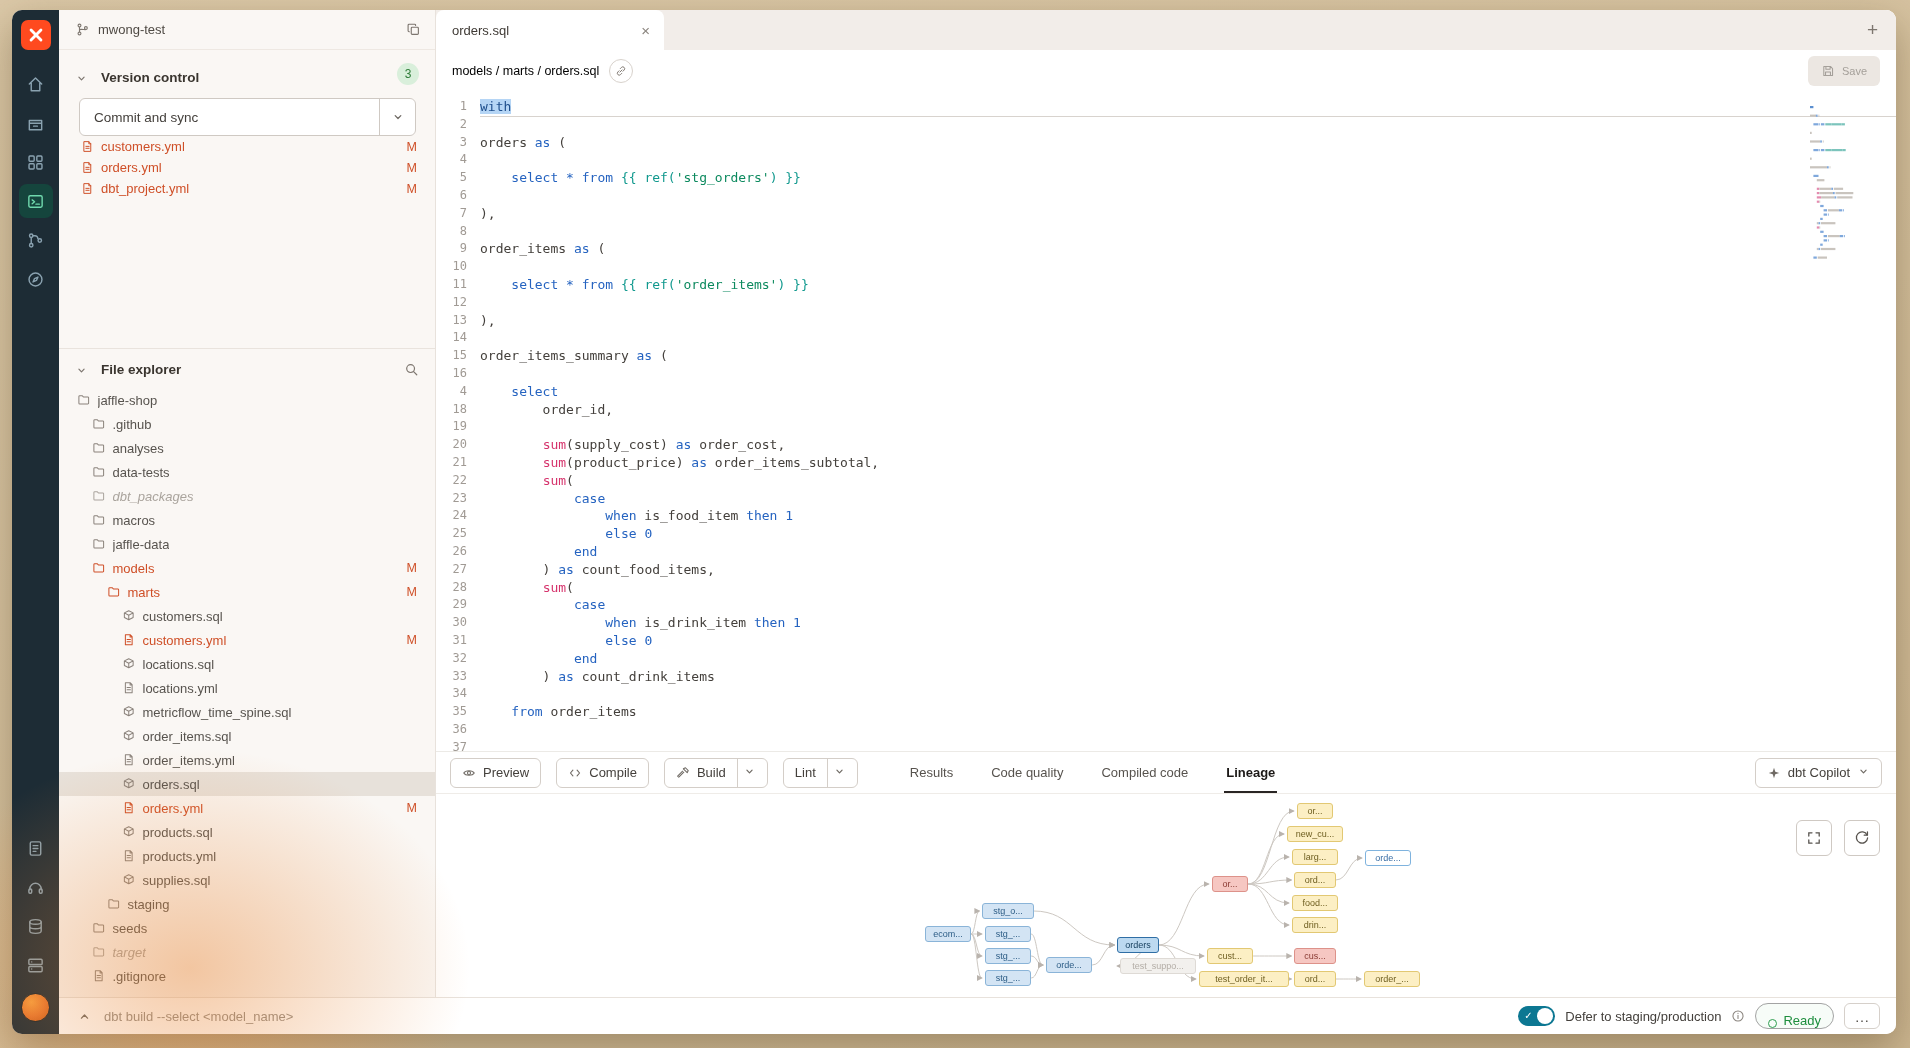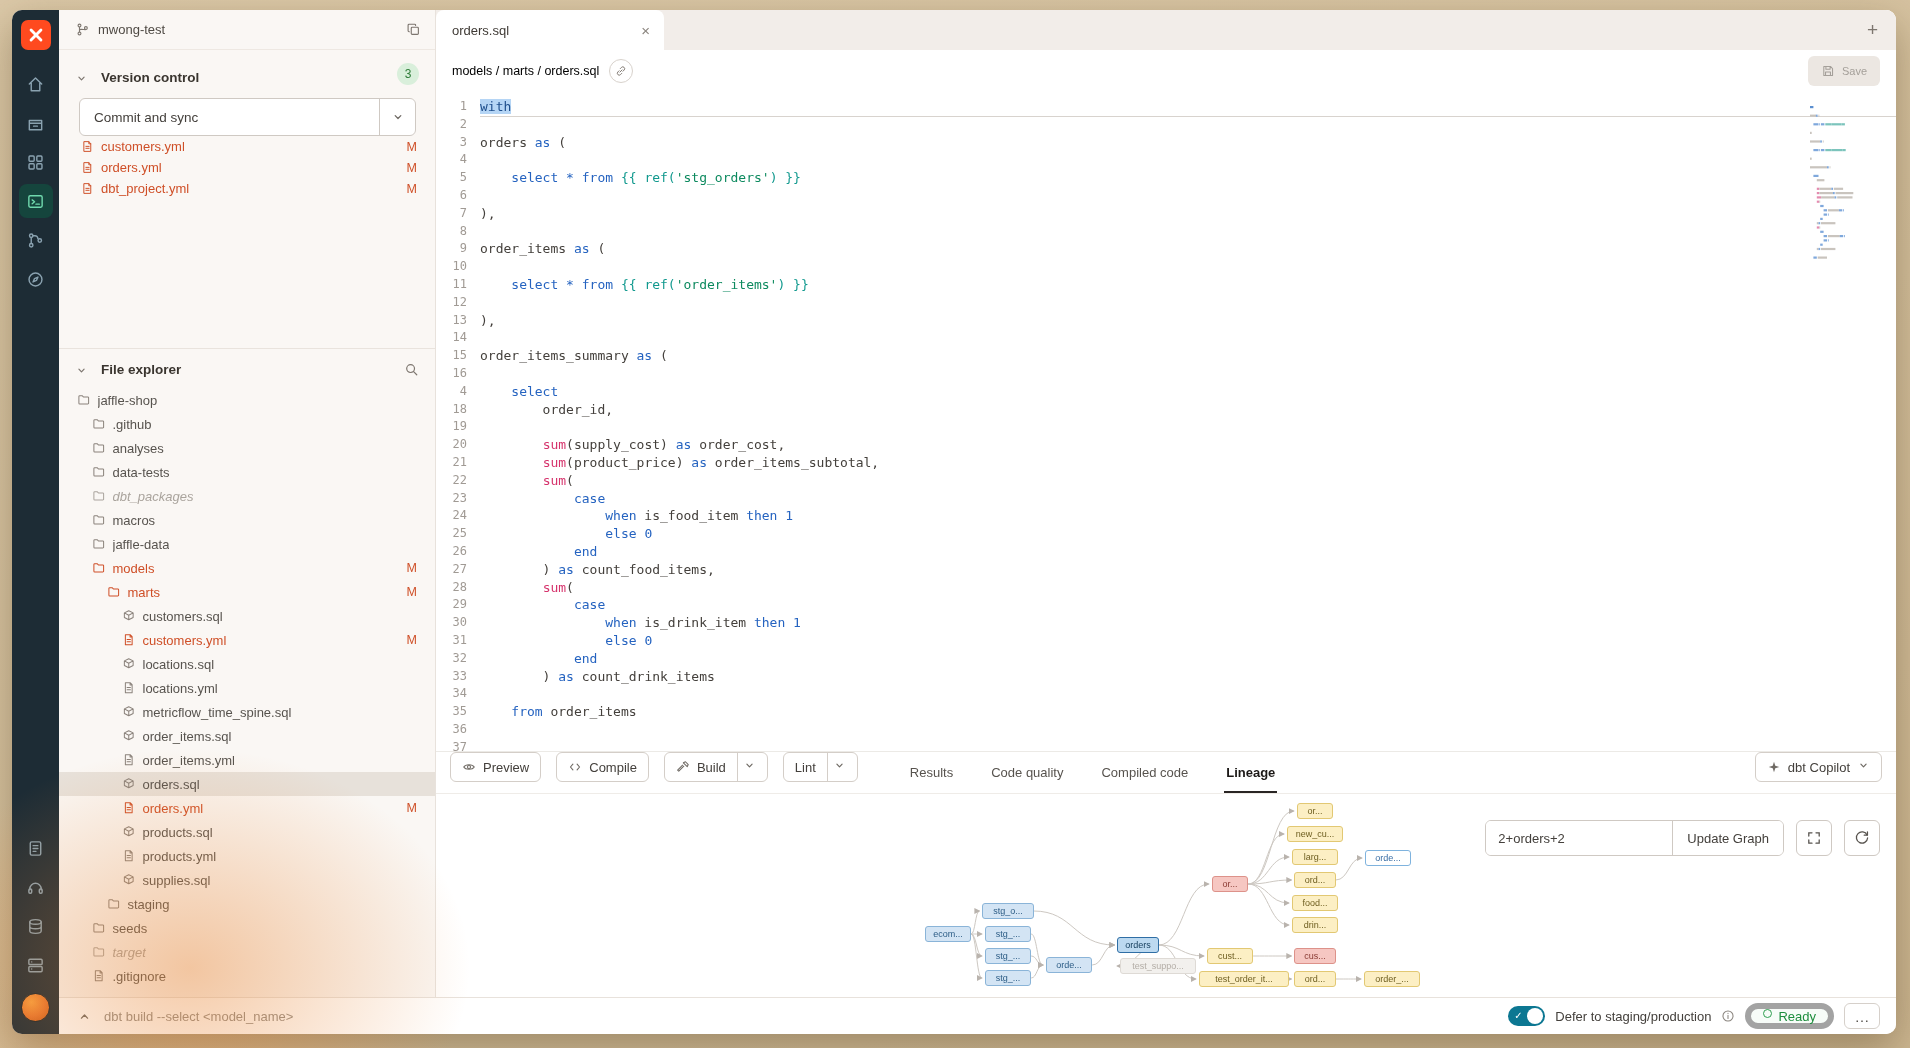--- a/index.html
+++ b/index.html
@@ -69,21 +69,21 @@
 .cl.active{box-shadow:0 1px 0 #d8d3ce}
 .tk-kw{color:#2563c0}
 .tk-fn{color:#d6336c}
 .tk-jj{color:#11998e}
 .tk-str{color:#0d8a5f}
 .tk-num{color:#2563c0}
 .tk-pl{color:#44403c}
 .tk-sel{color:#1e4e8c;background:#b5d5f5}
 .minimap{position:absolute;right:14px;top:10px;width:76px}
 
-.toolbar{height:42px;border-top:1px solid #eceae6;display:flex;padding:0 14px;gap:15px;flex:none}
+.toolbar{height:42px;border-top:1px solid #eceae6;display:flex;align-items:center;padding:0 14px;gap:15px;flex:none}
 .btn{height:30px;border:1px solid #d4cec8;border-radius:6px;background:#fff;display:flex;align-items:center;padding:0 11px;gap:7px;font-size:13px;color:#44403c;cursor:pointer}
 .btn svg{width:14px;height:14px;color:#6f6a64}
 .btn .sdiv{width:1px;align-self:stretch;background:#d4cec8;margin:0 -2px 0 4px}
 .btn .chev svg{width:13px;height:13px}
 .rtabs{display:flex;align-items:stretch;height:100%;margin-left:35px;gap:34px}
 .rtab{display:flex;align-items:center;font-size:13px;color:#57534e;cursor:pointer;position:relative;padding:0 2px}
 .rtab.active{color:#1c1917;font-weight:700}
 .rtab.active::after{content:"";position:absolute;left:0;right:0;bottom:0;height:2px;background:#292524}
 .copilot{margin-left:auto}
 
@@ -101,21 +101,21 @@
 .chev-up{border:none;background:none;color:#6f6a64;display:flex;cursor:pointer}
 .chev-up svg{width:15px;height:15px}
 .cmd{color:#948f89;font-size:13px;cursor:text}
 .sb-right{margin-left:auto;display:flex;align-items:center;gap:10px}
 .toggle{width:37px;height:20px;border-radius:10px;background:#0c7792;position:relative;cursor:pointer;flex:none}
 .toggle .knob{position:absolute;right:2px;top:2px;width:16px;height:16px;border-radius:50%;background:#fff}
 .toggle .tick{position:absolute;left:6px;top:4px;color:#fff;font-size:10px;line-height:12px}
 .defer-label{font-size:13px;color:#44403c}
 .info-icon{display:flex;color:#8a847e;cursor:pointer}
 .info-icon svg{width:14px;height:14px}
-.ready-pill{height:26px;border:6px solid #a3a3a3;border-radius:13px;background:#f7fcf8;display:flex;align-items:flex-start;gap:6px;padding:0 12px;color:#1e8e3e;font-size:13px}
+.ready-pill{height:26px;border:1px solid #a3a3a3;border-radius:13px;background:#f7fcf8;display:flex;align-items:flex-end;gap:6px;padding:0 12px;color:#1e8e3e;font-size:13px}
 .ready-pill .ring{width:9px;height:9px;border-radius:50%;border:1.6px solid #2e9e4f}
 .more-btn{width:36px;height:26px;border:1px solid #d6d0ca;border-radius:6px;background:#fff;color:#57534e;font-size:15px;line-height:1;cursor:pointer}
 </style>
 </head>
 <body>
 
 <div class="app">
 
   <nav class="nav">
     <div class="logo">
@@ -791,24 +791,20 @@
               <div class="lnode" style="left:855.85px;top:55px;width:46.300000000000004px;background:#fcefc4;border-color:#e2c873;border-width:1px;color:#6e5e20">larg...</div>
               <div class="lnode" style="left:858.3px;top:78px;width:41.400000000000006px;background:#fcefc4;border-color:#e2c873;border-width:1px;color:#6e5e20">ord...</div>
               <div class="lnode" style="left:855.85px;top:101px;width:46.300000000000004px;background:#fcefc4;border-color:#e2c873;border-width:1px;color:#6e5e20">food...</div>
               <div class="lnode" style="left:855.85px;top:123px;width:46.300000000000004px;background:#fcefc4;border-color:#e2c873;border-width:1px;color:#6e5e20">drin...</div>
               <div class="lnode" style="left:858.3px;top:154px;width:41.400000000000006px;background:#f6c7c2;border-color:#dd928a;border-width:1px;color:#8a3b34">cus...</div>
               <div class="lnode" style="left:858.3px;top:177px;width:41.400000000000006px;background:#fcefc4;border-color:#e2c873;border-width:1px;color:#6e5e20">ord...</div>
               <div class="lnode" style="left:928.85px;top:56px;width:46.300000000000004px;background:#ffffff;border-color:#7fb3de;border-width:1px;color:#3a6ea5">orde...</div>
               <div class="lnode" style="left:927.95px;top:177px;width:56.1px;background:#fcefc4;border-color:#e2c873;border-width:1px;color:#6e5e20">order_...</div>
             </div>
           <div class="lin-controls">
-            <div class="sel-group">
-              <input class="sel-input" value="2+orders+2" style="">
-              <button class="sel-btn">Update Graph</button>
-            </div>
             <button class="icon-btn">
               <svg viewBox="0 0 20 20" fill="none" stroke="currentColor" stroke-width="1.6" stroke-linecap="round">
                   <path d="M3.5 7.5 V3.5 h4 M12.5 3.5 h4 v4 M16.5 12.5 v4 h-4 M7.5 16.5 h-4 v-4"></path>
                 </svg>
             </button>
             <button class="icon-btn">
               <svg viewBox="0 0 20 20" fill="none" stroke="currentColor" stroke-width="1.6" stroke-linecap="round" stroke-linejoin="round">
                   <path d="M16.3 6.3 A7 7 0 1 0 17 10"></path>
                   <path d="M16.8 2.5 v4 h-4"></path>
                 </svg>

